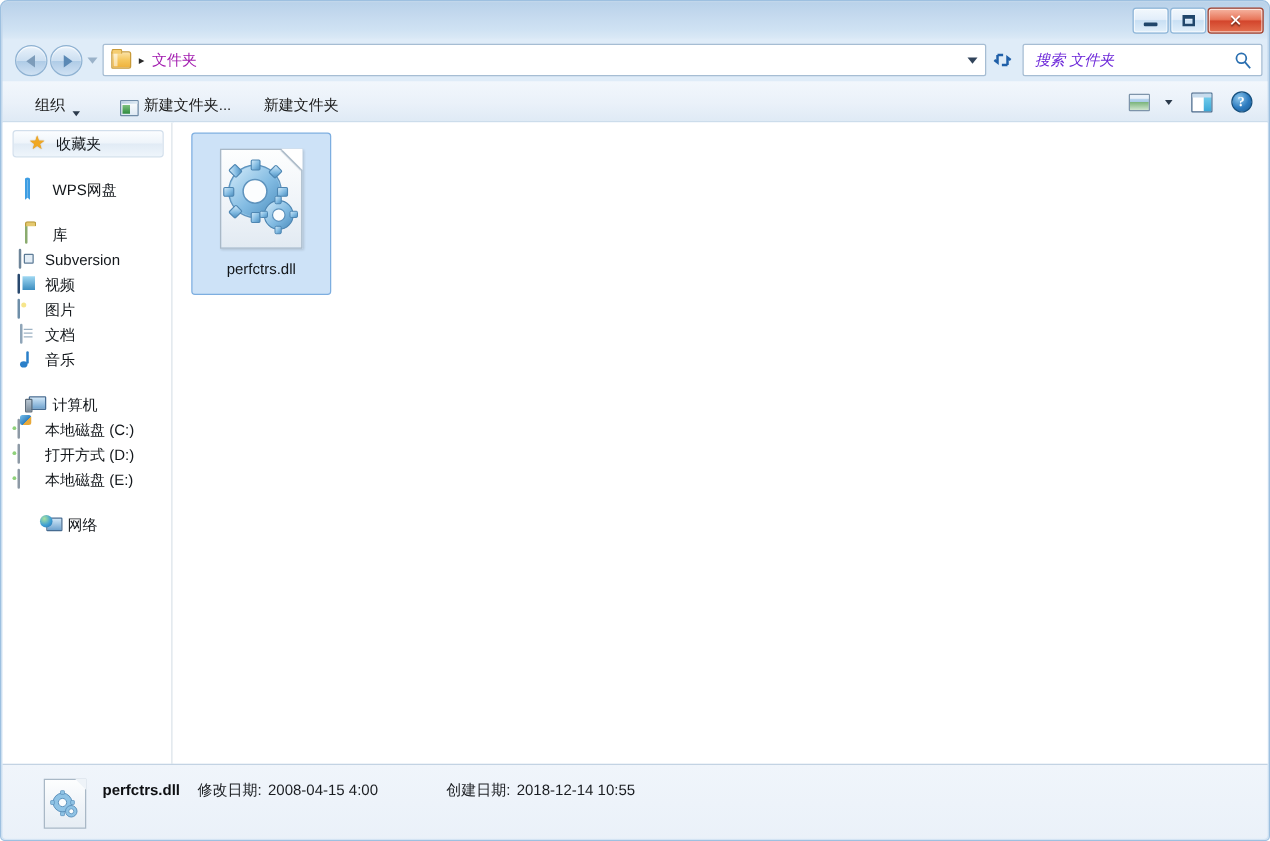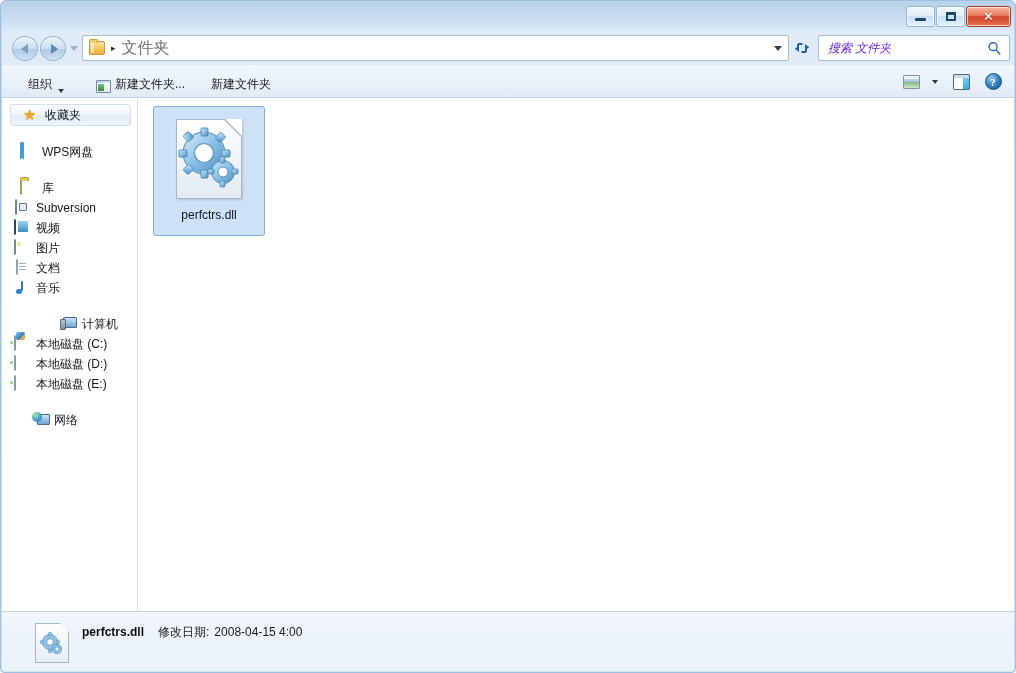--- a/index.html
+++ b/index.html
@@ -118,21 +118,21 @@
     border-radius: 2px 2px 0 0;
   }
   .folder-ico::after {
     content:''; position:absolute; left:1px; top:1px;
     width: 3px; height: 10px;
     background: rgba(255,255,255,0.55);
   }
   .crumb-sep {
     color: #2a2a2a; font-size: 9px; margin: 0 6px 0 1px;
   }
-  .crumb-text { font-size: 16px; color: #737373; }
+  .crumb-text { font-size: 12px; color: #a21caf; }
   .addr-drop {
     position: absolute; right: 6px; top: 10px;
     width: 0; height: 0;
     border-left: 4px solid transparent;
     border-right: 4px solid transparent;
     border-top: 5px solid #30435a;
   }
   .refresh-btn {
     position: absolute; left: 789px; top: 4px;
     width: 22px; height: 24px;
@@ -558,31 +558,31 @@
         <span class="ic"><span class="ic-doc"></span></span>
         <span class="nlabel">文档</span>
       </div>
       <div class="nav-node level2">
         <span class="ic"><span class="ic-music"></span></span>
         <span class="nlabel">音乐</span>
       </div>
 
       <div class="nav-gap"></div>
 
-      <div class="nav-node" style="padding-left:34px;margin-left:24px;">
+      <div class="nav-node" style="padding-left:18px;">
         <span class="ic"><span class="ic-pc"></span></span>
         <span class="nlabel">计算机</span>
       </div>
       <div class="nav-node level2">
         <span class="ic"><span class="ic-drive sys"></span></span>
         <span class="nlabel">本地磁盘 (C:)</span>
       </div>
       <div class="nav-node level2">
         <span class="ic"><span class="ic-drive"></span></span>
-        <span class="nlabel">本地磁盘 (D:)</span>
+        <span class="nlabel">打开方式 (D:)</span>
       </div>
       <div class="nav-node level2">
         <span class="ic"><span class="ic-drive"></span></span>
         <span class="nlabel">本地磁盘 (E:)</span>
       </div>
 
       <div class="nav-gap"></div>
 
       <div class="nav-node" style="padding-left:30px;">
         <span class="ic"><span class="ic-net"></span></span>
@@ -655,16 +655,23 @@
     <div class="sb-text">
       <div class="sb-line">
         <span class="sb-bold">perfctrs.dll</span>
         <span style="width:14px;"></span>
         <span>修改日期:</span>
         <span style="width:5px;"></span>
         <span>2008-04-15 4:00</span>
       </div>
     </div>
 
+    <div class="sb-col2">
+      <div class="sb-line">
+        <span>创建日期:</span>
+        <span style="width:5px;"></span>
+        <span>2018-12-14 10:55</span>
+      </div>
+    </div>
   </div>
 
  </div>
 </div>
 
 </body></html>

